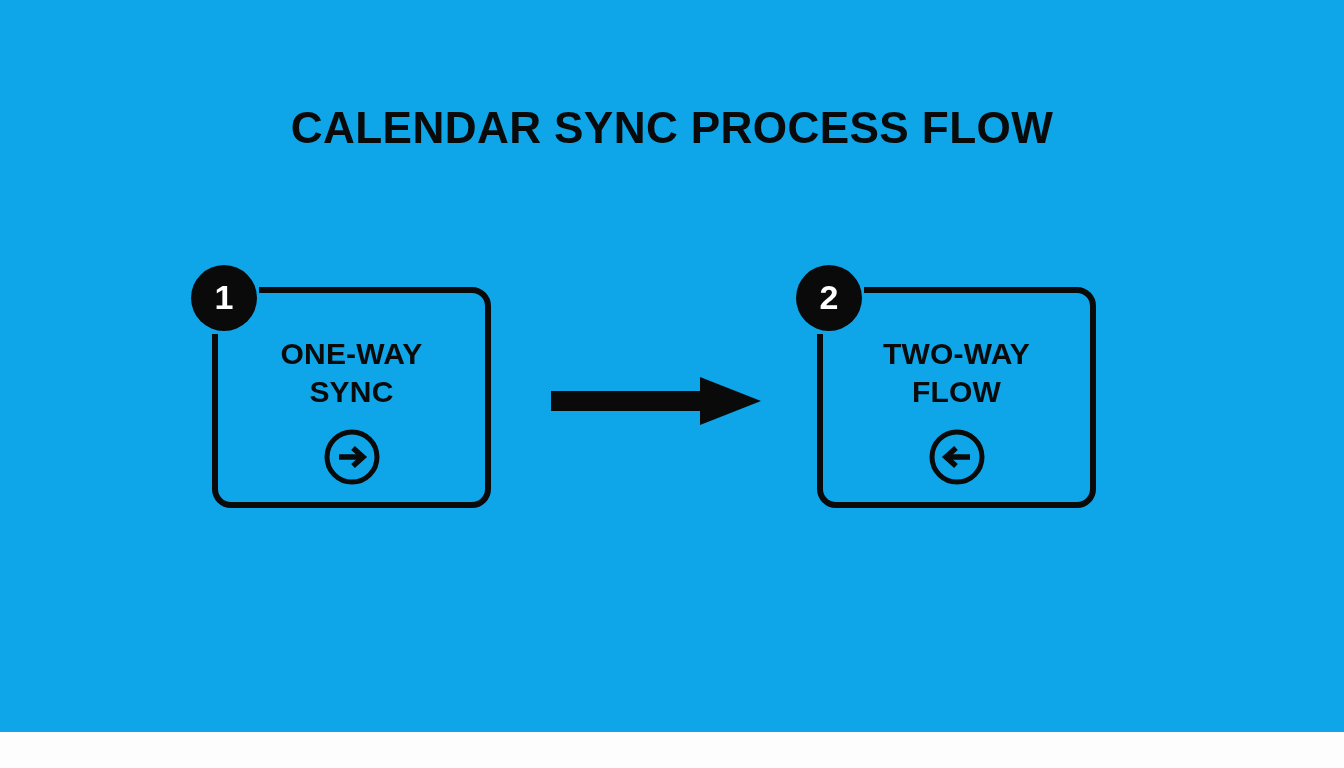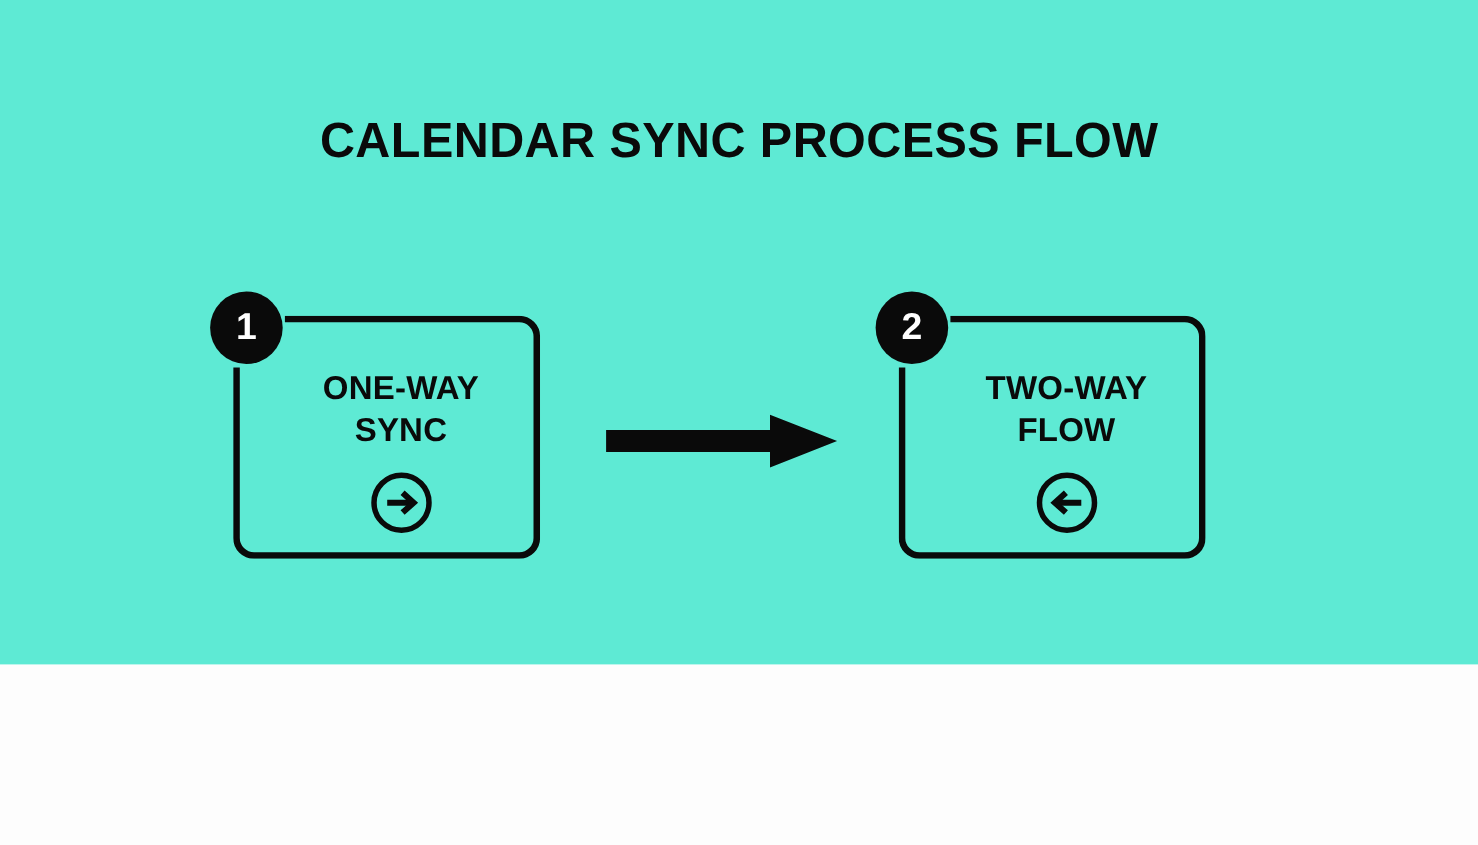--- a/index.html
+++ b/index.html
@@ -12,22 +12,22 @@
     height: 768px;
     background: #fdfdfd;
     font-family: "Liberation Sans", sans-serif;
     color: #0a0a0a;
     overflow: hidden;
   }
 
   #canvas {
     position: relative;
     width: 1344px;
-    height: 604px;
-    background: #5eead4;
+    height: 732px;
+    background: #0ea5e9;
   }
 
   
   #diagram-title {
     position: absolute;
     left: 0;
     top: 101px;
     width: 1344px;
     text-align: center;
     font-size: 45px;
@@ -66,21 +66,20 @@
     left: 0;
     top: 0;
     width: 279px;
     height: 221px;
     display: flex;
     flex-direction: column;
     align-items: center;
     justify-content: flex-start;
     padding-top: 48px;
     box-sizing: border-box;
-    margin-left: 13px;
   }
 
   .card-label {
     font-size: 30px;
     font-weight: 700;
     line-height: 38px;
     text-align: center;
     letter-spacing: 0.2px;
     color: #0a0a0a;
     white-space: pre-line;

